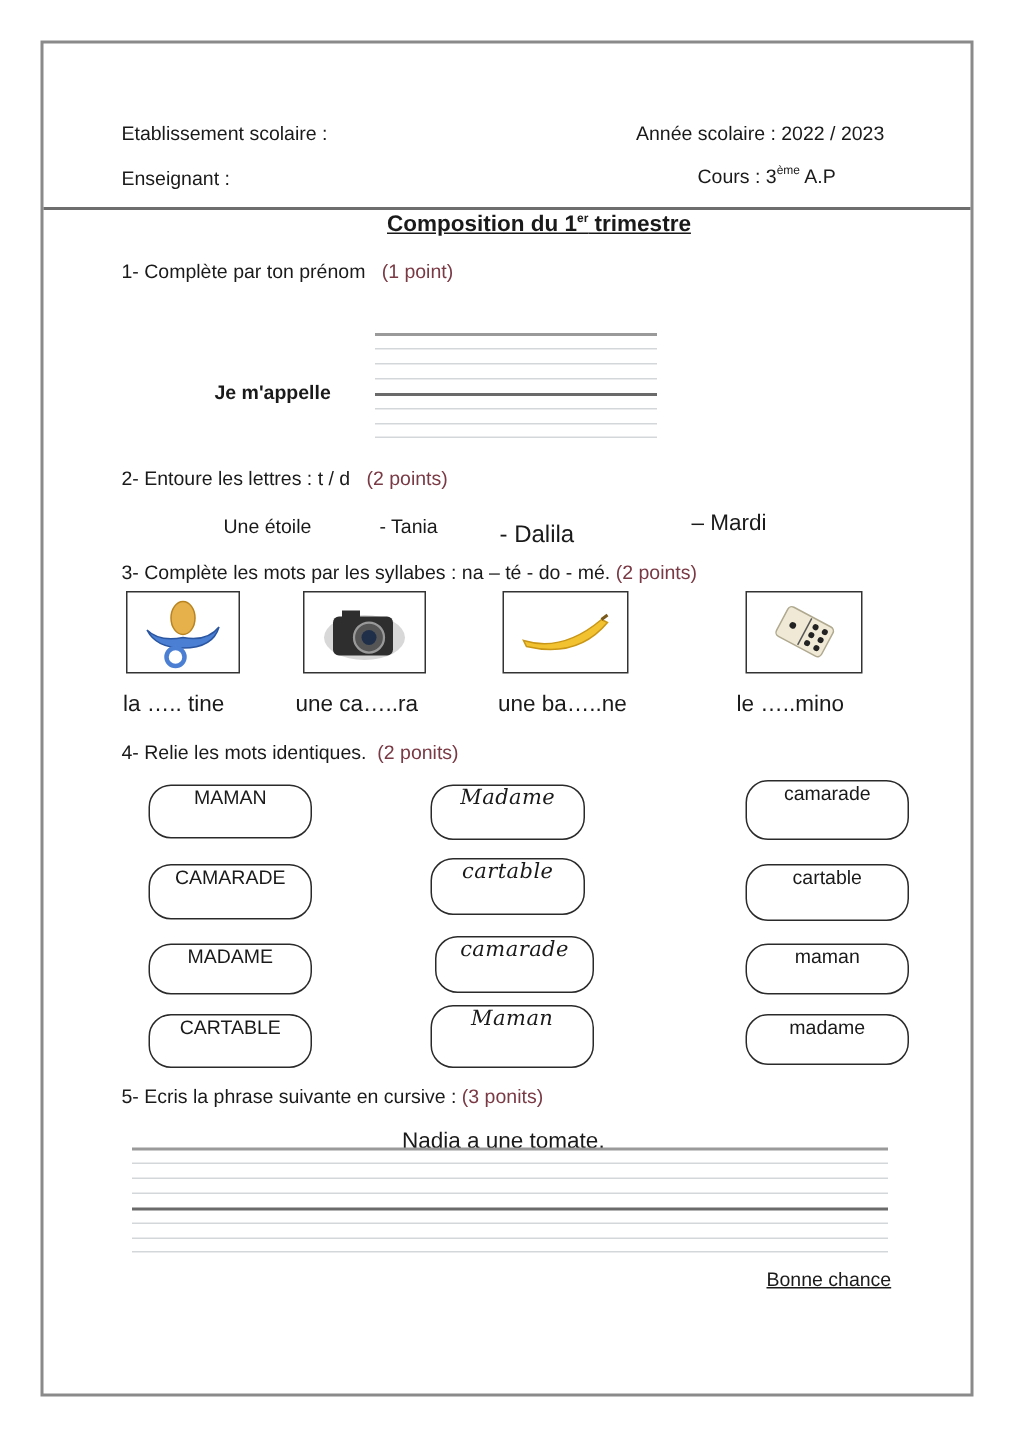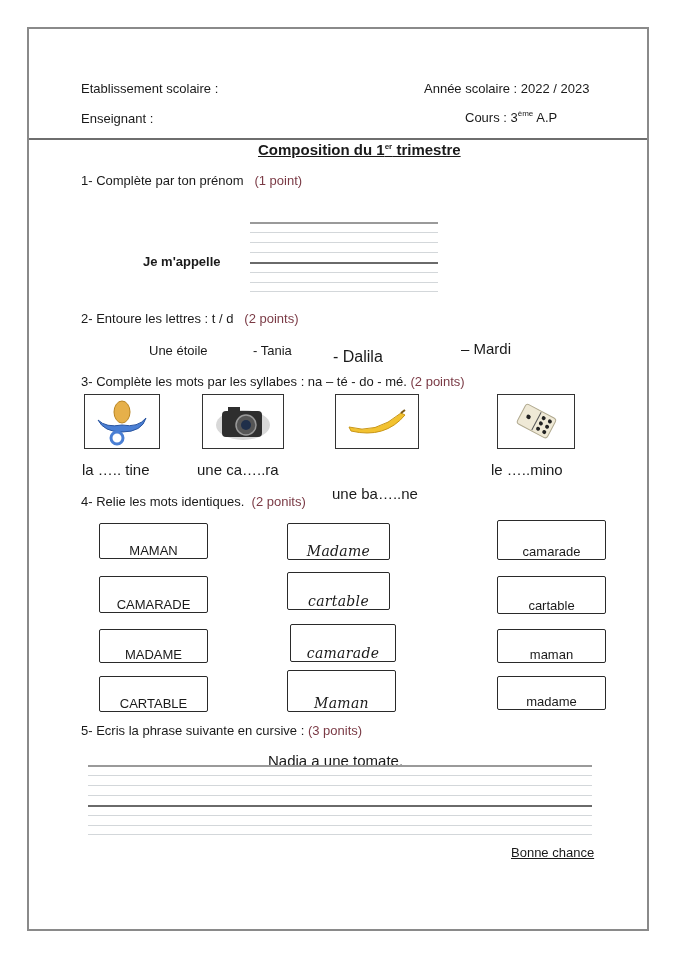--- a/index.html
+++ b/index.html
@@ -11,22 +11,22 @@
   .t13 { font-size:13px; }
   .pts { color:#7a3a45; }
   .hr { position:absolute; left:29px; width:618px; height:2px; background:#6e6e6e; top:138px; }
   .title { font-weight:bold; text-decoration:underline; font-size:15px; }
   sup { font-size:8px; line-height:0; vertical-align:6px; }
   .line { position:absolute; height:1px; background:#d3d7da; }
   .line.dark { background:#6a6a6a; height:1.5px; }
   .line.top { background:#9a9a9a; height:1.5px; }
   .imgbox { position:absolute; border:1.5px solid #333; box-sizing:border-box; background:#fff;
             display:flex; align-items:center; justify-content:center; }
-  .wbox { position:absolute; border:1.5px solid #2a2a2a; border-radius:2px; box-sizing:border-box;
-          display:flex; align-items:flex-end; justify-content:center; font-size:13px; background:#fff; }
+  .wbox { position:absolute; border:1.5px solid #2a2a2a; border-radius:15px; box-sizing:border-box;
+          display:flex; align-items:flex-start; justify-content:center; font-size:13px; background:#fff; }
   .cursive { font-family:"DejaVu Serif", serif; font-style:italic; font-size:14px; letter-spacing:0.3px; }
   .word { font-size:15px; }
 </style>
 </head>
 <body>
 
 <div class="page-border"></div>
 
 <div class="abs t13" style="left:81px;top:81px;">Etablissement scolaire :</div>
 <div class="abs t13" style="left:424px;top:81px;">Année scolaire : 2022 / 2023</div>
@@ -90,21 +90,21 @@
       <circle cx="30" cy="21" r="2" fill="#222"></circle>
         <circle cx="37" cy="21" r="2" fill="#222"></circle>
       <circle cx="30" cy="27" r="2" fill="#222"></circle>
         <circle cx="37" cy="27" r="2" fill="#222"></circle>
     </g>
   </svg>
 </div>
 
 <div class="abs word" style="left:82px;top:461px;">la  ….. tine</div>
 <div class="abs word" style="left:197px;top:461px;">une ca…..ra</div>
-<div class="abs word" style="left:332px;top:461px;margin-top:24px;">une ba…..ne</div>
+<div class="abs word" style="left:332px;top:461px;">une ba…..ne</div>
 <div class="abs word" style="left:491px;top:461px;">le …..mino</div>
 
 <div class="abs t13" style="left:81px;top:494px;"><span>4- Relie les mots identiques.</span>&nbsp;&nbsp;<span class="pts">(2 ponits)</span></div>
 
 <div class="wbox" style="left:99px;top:523px;width:109px;height:36px;">
     <span>MAMAN</span>
   </div>
 <div class="wbox" style="left:99px;top:576px;width:109px;height:37px;">
     <span>CAMARADE</span>
   </div>

